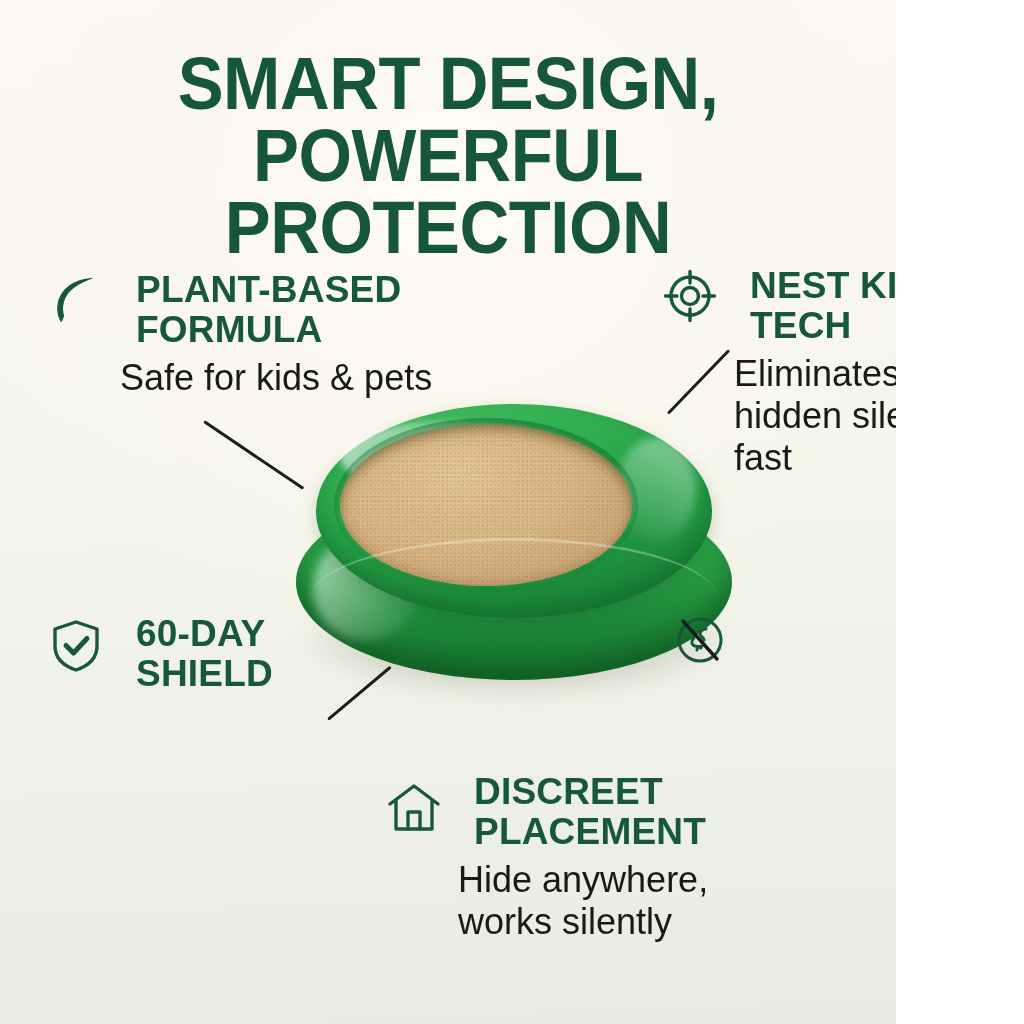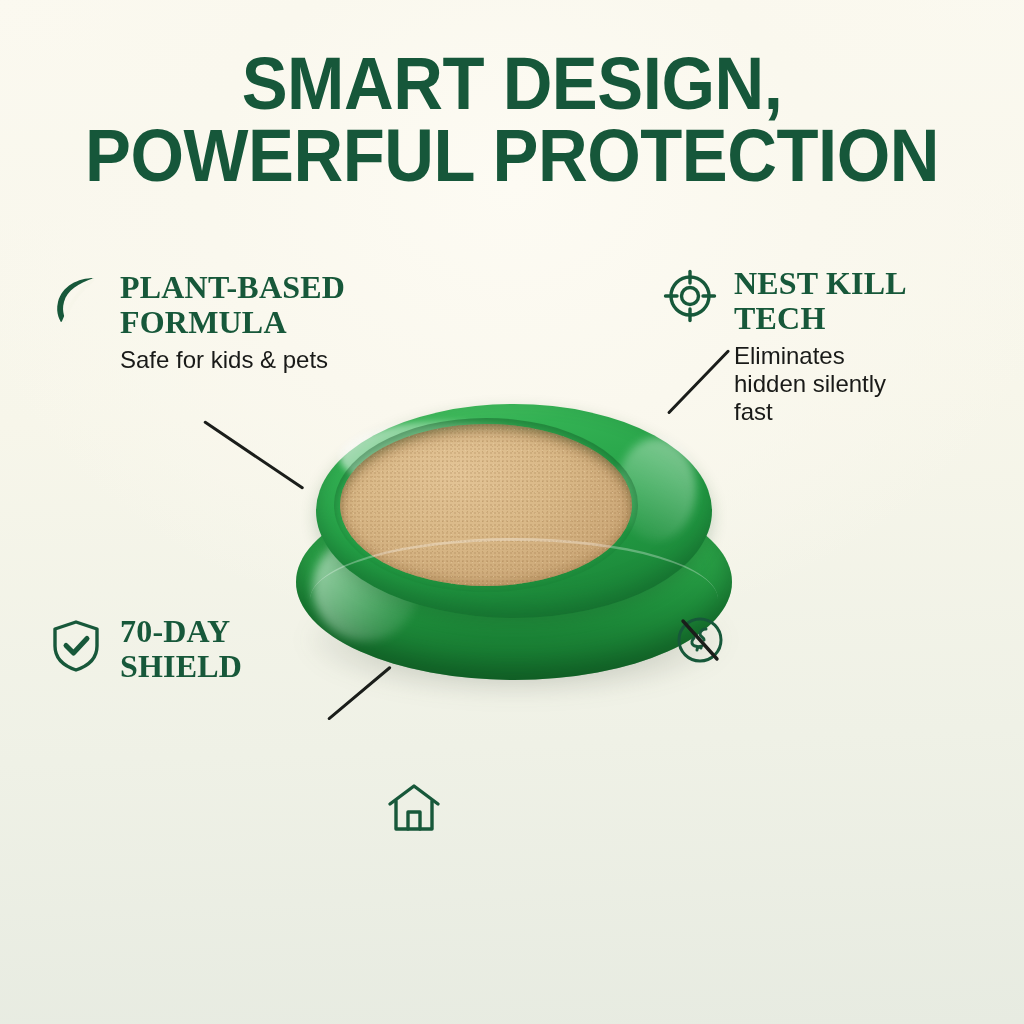--- a/index.html
+++ b/index.html
@@ -2,21 +2,21 @@
 <html><head>
 <meta charset="utf-8">
 <style>
   html, body {
     margin: 0;
     padding: 0;
     background: #ffffff;
   }
   #canvas {
     position: relative;
-    width: 1024px;
+    width: 896px;
     height: 1024px;
     overflow: hidden;
     font-family: "Liberation Sans", sans-serif;
     background:
       radial-gradient(ellipse 78% 62% at 50% 18%, #fdfbf3 0%, #faf8ee 38%, rgba(250,248,238,0) 72%),
       linear-gradient(178deg, #fbf9f0 0%, #f7f6ea 40%, #eff1e6 72%, #e7ebe1 100%);
   }
 
   
   .headline {
@@ -45,31 +45,30 @@
   .feature .ficon {
     flex: 0 0 auto;
     width: 56px;
     height: 56px;
     margin-top: 4px;
   }
   .feature .ftext { min-width: 0; }
   .ftitle {
     color: #17583a;
     font-weight: 700;
-    font-size: 32px;
+    font-size: 37px;
     line-height: 1.08;
     letter-spacing: 0.2px;
     white-space: pre-line;
-    margin: 0 0 7px 0;
-    font-family: Liberation Serif, serif;
+    margin: 0 0 7px 16px;
   }
   .fdesc {
     color: #191a18;
     font-weight: 400;
-    font-size: 24px;
+    font-size: 36px;
     line-height: 1.17;
     white-space: pre-line;
     margin: 0;
   }
 
   
   #feat-plant  { left: 48px;  top: 268px; width: 430px; }
   #feat-nest   { left: 662px; top: 264px; width: 352px; }
   #feat-shield { left: 48px;  top: 614px; width: 340px; }
   #feat-mess   { left: 672px; top: 608px; width: 330px; }
@@ -280,21 +279,21 @@
   </div>
 
   <div class="feature" id="feat-shield">
     <span class="ficon">
       <svg viewBox="0 0 56 56" width="56" height="56" aria-hidden="true">
         <path d="M28 4 49 11v17c0 13-9 20-21 24C16 48 7 41 7 28V11z" fill="none" stroke="#17583a" stroke-width="3.4" stroke-linejoin="round"></path>
         <path d="M18 27.5 25.5 35 39 20.5" fill="none" stroke="#17583a" stroke-width="5" stroke-linecap="round" stroke-linejoin="round"></path>
       </svg>
     </span>
     <div class="ftext">
-      <p class="ftitle">70-DAY
+      <p class="ftitle">60-DAY
 SHIELD</p>
     </div>
   </div>
 
   <div class="feature" id="feat-mess">
     <span class="ficon">
       <svg viewBox="0 0 56 56" width="56" height="56" aria-hidden="true">
         <g fill="none" stroke="#17583a" stroke-width="3" stroke-linecap="round" stroke-linejoin="round">
           <circle cx="28" cy="28" r="21"></circle>
           <path d="M34 17c-4 0-6 3-6 5 0 3 4 3 4 6"></path>
@@ -309,15 +308,21 @@
   <div class="feature" id="feat-discreet">
     <span class="ficon">
       <svg viewBox="0 0 56 56" width="56" height="56" aria-hidden="true">
         <g fill="none" stroke="#17583a" stroke-width="3.4" stroke-linejoin="round" stroke-linecap="round">
           <path d="M4 24 28 6l24 18"></path>
           <path d="M10 21v28h36V21"></path>
           <path d="M22 49V32h12v17"></path>
         </g>
       </svg>
     </span>
+    <div class="ftext">
+      <p class="ftitle">DISCREET
+PLACEMENT</p>
+      <p class="fdesc">Hide anywhere,
+works silently</p>
+    </div>
   </div>
 
 </div>
 
 </body></html>

